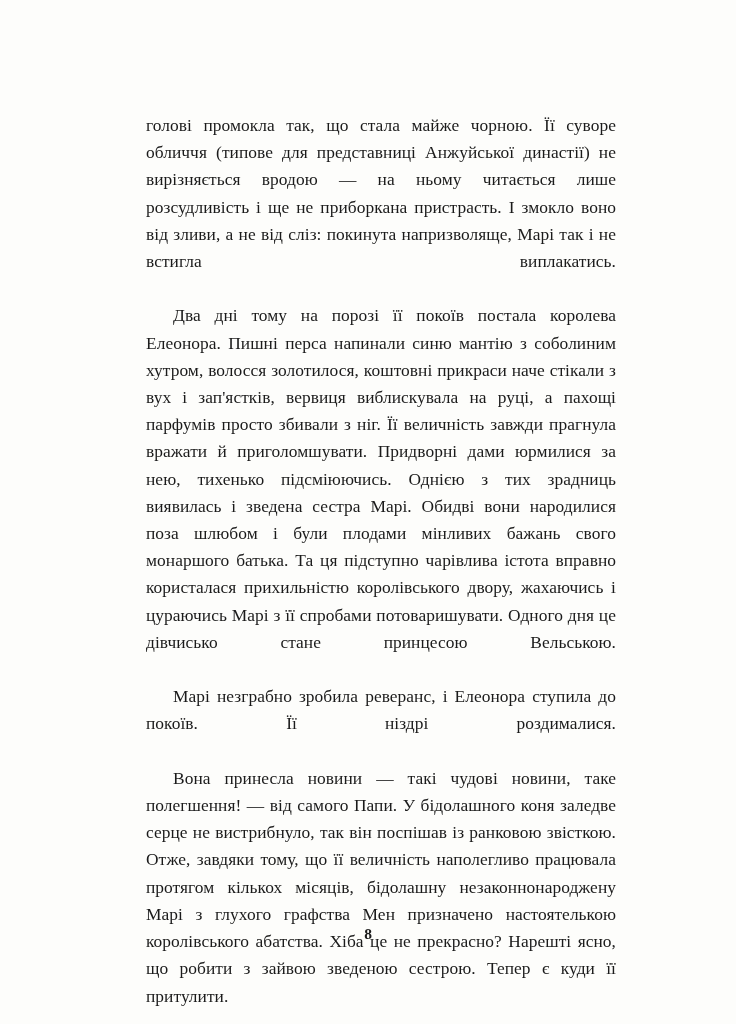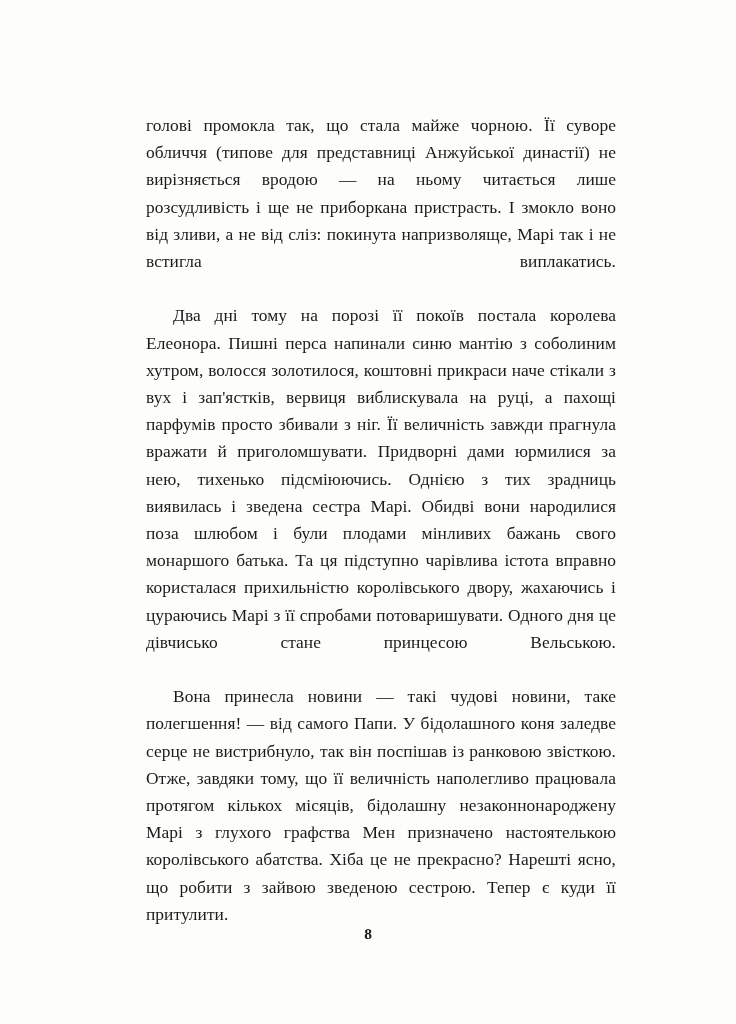--- a/index.html
+++ b/index.html
@@ -68,19 +68,20 @@
   }
 </style>
 </head>
 <body>
 
 <div class="page">
 
   <div class="text-block">
     <p class="para no-indent">голові промокла так, що стала майже чорною. Її суворе обличчя (типове для представниці Анжуйської династії) не вирізняється вродою — на ньому читається лише розсудливість і ще не приборкана пристрасть. І змокло воно від зливи, а не від сліз: покинута напризволяще, Марі так і не встигла виплакатись.</p>
     <p class="para">Два дні тому на порозі її покоїв постала королева Елеонора. Пишні перса напинали синю мантію з соболиним хутром, волосся золотилося, коштовні прикраси наче стікали з вух і зап'ястків, вервиця виблискувала на руці, а пахощі парфумів просто збивали з ніг. Її величність завжди прагнула вражати й приголомшувати. Придворні дами юрмилися за нею, тихенько підсміюючись. Однією з тих зрадниць виявилась і зведена сестра Марі. Обидві вони народилися поза шлюбом і були плодами мінливих бажань свого монаршого батька. Та ця підступно чарівлива істота вправно користалася прихильністю королівського двору, жахаючись і цураючись Марі з її спробами потоваришувати. Одного дня це дівчисько стане принцесою Вельською.</p>
+    <p class="para">Марі незграбно зробила реверанс, і Елеонора ступила до покоїв. Її ніздрі роздималися.</p>
     <p class="para">Вона принесла новини — такі чудові новини, таке полегшення! — від самого Папи. У бідолашного коня заледве серце не вистрибнуло, так він поспішав із ранковою звісткою. Отже, завдяки тому, що її величність наполегливо працювала протягом кількох місяців, бідолашну незаконнонароджену Марі з глухого графства Мен призначено настоятелькою королівського абатства. Хіба це не прекрасно? Нарешті ясно, що робити з зайвою зведеною сестрою. Тепер є куди її притулити.</p>
 
   </div>
 
   <div class="folio">8</div>
 
 </div>
 
 </body></html>

